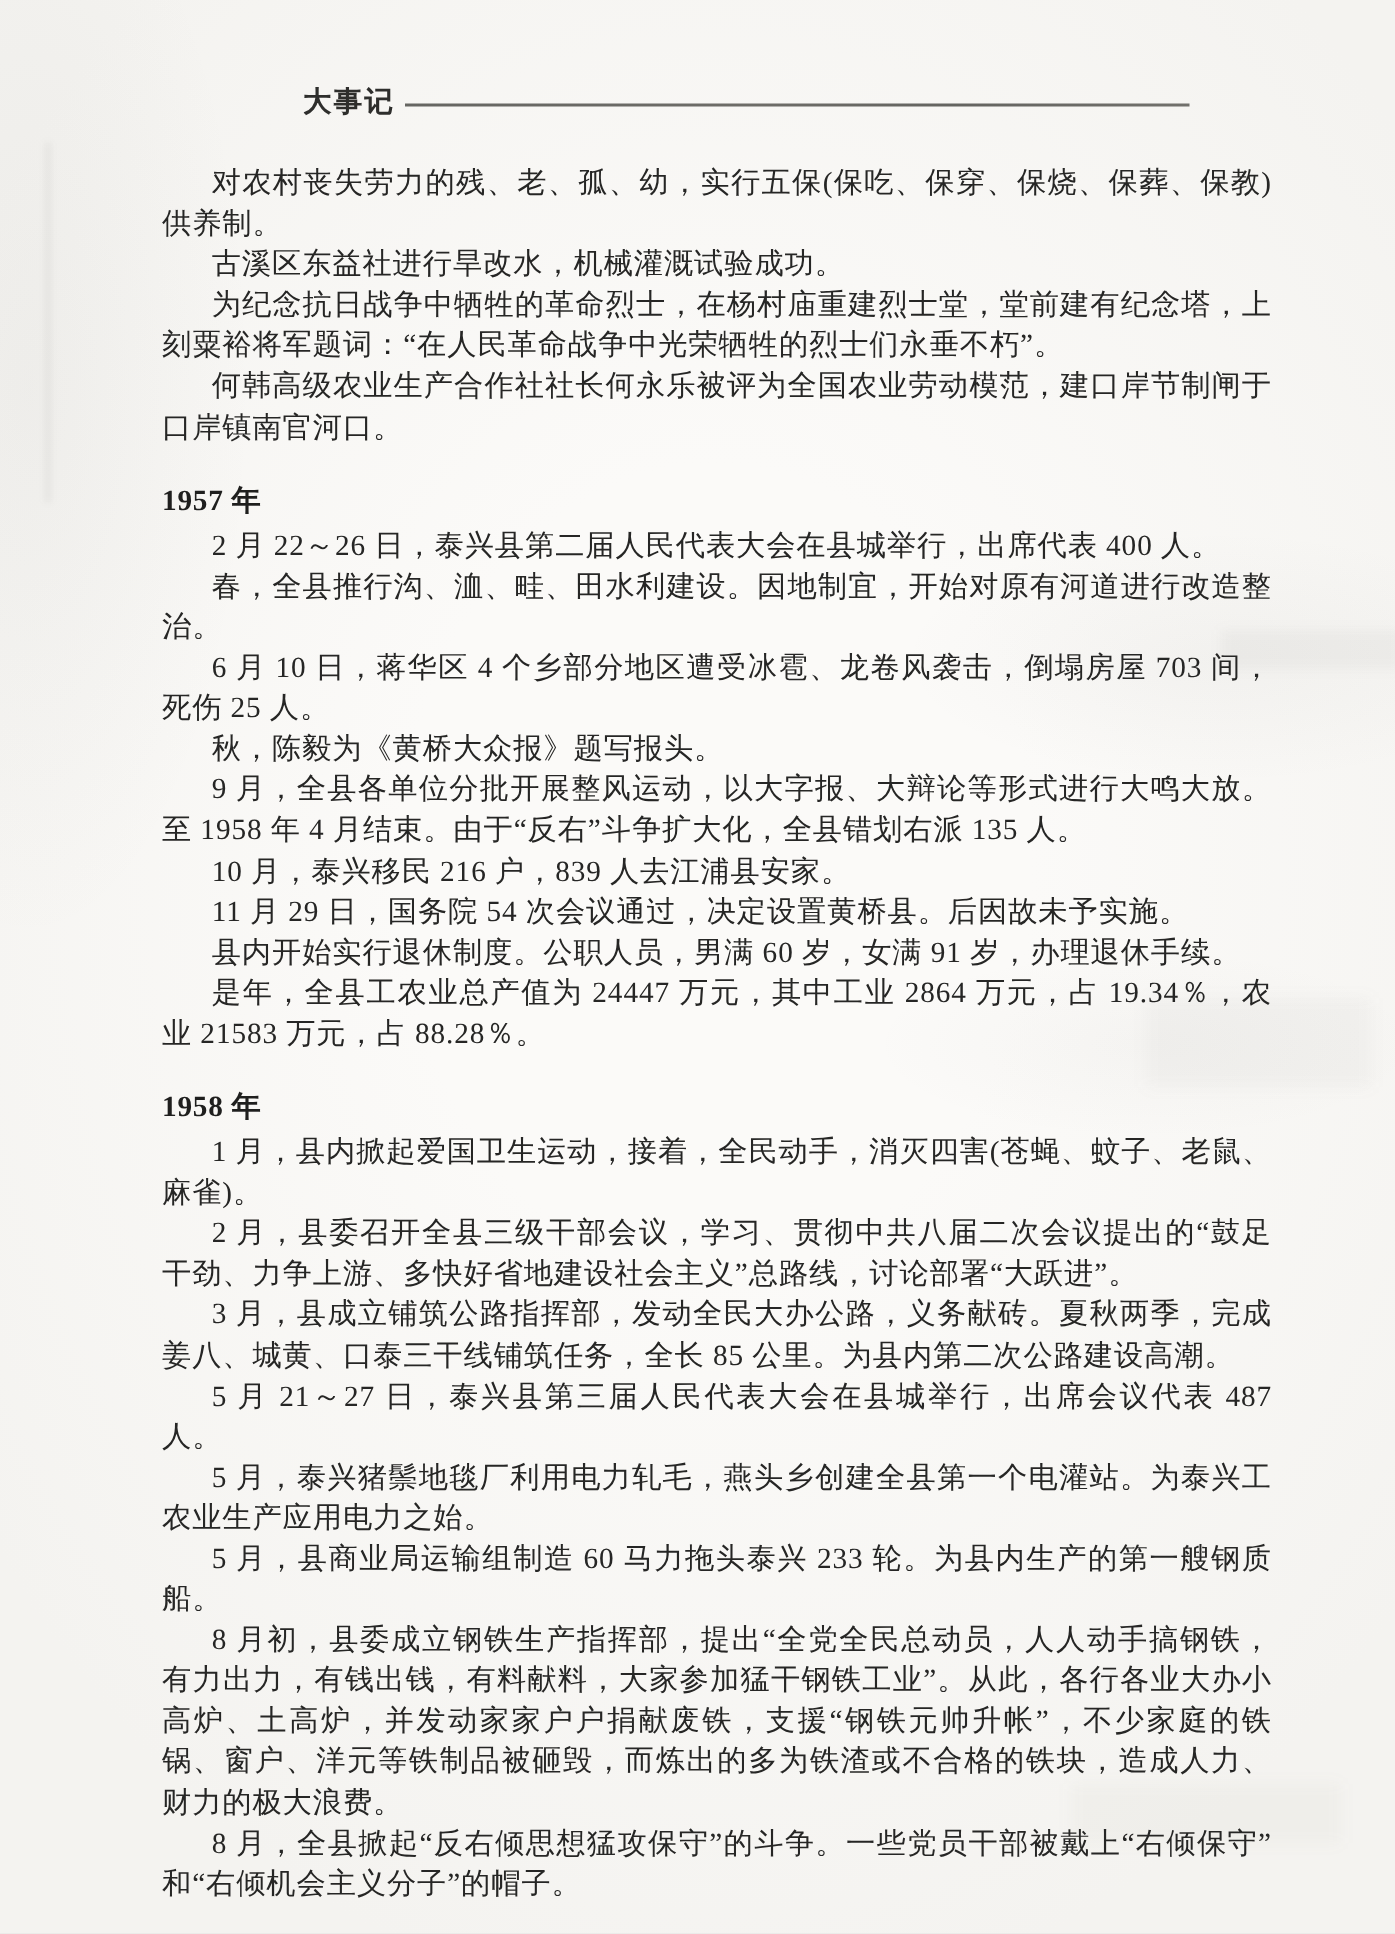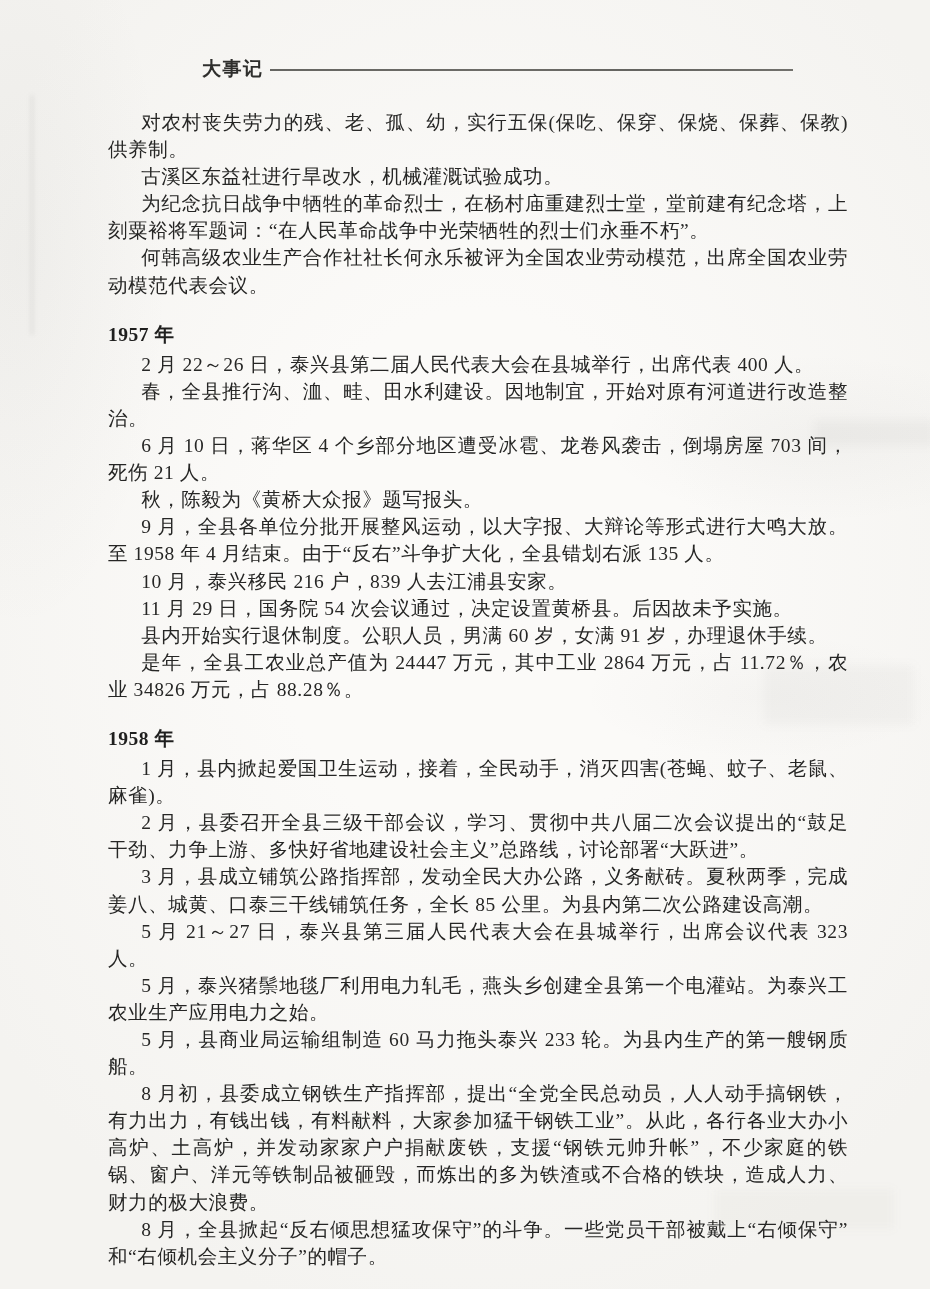--- a/index.html
+++ b/index.html
@@ -114,38 +114,38 @@
 
   <header class="pagehead">
     <span class="head-title">大事记</span>
     <span class="head-rule"></span>
   </header>
 
   <main class="body-text">
     <p class="para">对农村丧失劳力的残、老、孤、幼，实行五保(保吃、保穿、保烧、保葬、保教)供养制。</p>
     <p class="para">古溪区东益社进行旱改水，机械灌溉试验成功。</p>
     <p class="para">为纪念抗日战争中牺牲的革命烈士，在杨村庙重建烈士堂，堂前建有纪念塔，上刻粟裕将军题词：“在人民革命战争中光荣牺牲的烈士们永垂不朽”。</p>
-    <p class="para">何韩高级农业生产合作社社长何永乐被评为全国农业劳动模范，出席全国农业劳动模范代表会议。</p>
+    <p class="para">何韩高级农业生产合作社社长何永乐被评为全国农业劳动模范，建口岸节制闸于口岸镇南官河口。</p>
 
     <h2 class="year">1957 年</h2>
     <p class="para">2 月 22～26 日，泰兴县第二届人民代表大会在县城举行，出席代表 400 人。</p>
     <p class="para">春，全县推行沟、洫、畦、田水利建设。因地制宜，开始对原有河道进行改造整治。</p>
-    <p class="para">6 月 10 日，蒋华区 4 个乡部分地区遭受冰雹、龙卷风袭击，倒塌房屋 703 间，死伤 21 人。</p>
+    <p class="para">6 月 10 日，蒋华区 4 个乡部分地区遭受冰雹、龙卷风袭击，倒塌房屋 703 间，死伤 25 人。</p>
     <p class="para">秋，陈毅为《黄桥大众报》题写报头。</p>
     <p class="para">9 月，全县各单位分批开展整风运动，以大字报、大辩论等形式进行大鸣大放。至 1958 年 4 月结束。由于“反右”斗争扩大化，全县错划右派 135 人。</p>
     <p class="para">10 月，泰兴移民 216 户，839 人去江浦县安家。</p>
     <p class="para">11 月 29 日，国务院 54 次会议通过，决定设置黄桥县。后因故未予实施。</p>
     <p class="para">县内开始实行退休制度。公职人员，男满 60 岁，女满 91 岁，办理退休手续。</p>
-    <p class="para">是年，全县工农业总产值为 24447 万元，其中工业 2864 万元，占 11.72％，农业 34826 万元，占 88.28％。</p>
+    <p class="para">是年，全县工农业总产值为 24447 万元，其中工业 2864 万元，占 19.34％，农业 21583 万元，占 88.28％。</p>
 
     <h2 class="year">1958 年</h2>
     <p class="para">1 月，县内掀起爱国卫生运动，接着，全民动手，消灭四害(苍蝇、蚊子、老鼠、麻雀)。</p>
     <p class="para">2 月，县委召开全县三级干部会议，学习、贯彻中共八届二次会议提出的“鼓足干劲、力争上游、多快好省地建设社会主义”总路线，讨论部署“大跃进”。</p>
     <p class="para">3 月，县成立铺筑公路指挥部，发动全民大办公路，义务献砖。夏秋两季，完成姜八、城黄、口泰三干线铺筑任务，全长 85 公里。为县内第二次公路建设高潮。</p>
-    <p class="para">5 月 21～27 日，泰兴县第三届人民代表大会在县城举行，出席会议代表 323 人。</p>
+    <p class="para">5 月 21～27 日，泰兴县第三届人民代表大会在县城举行，出席会议代表 487 人。</p>
     <p class="para">5 月，泰兴猪鬃地毯厂利用电力轧毛，燕头乡创建全县第一个电灌站。为泰兴工农业生产应用电力之始。</p>
     <p class="para">5 月，县商业局运输组制造 60 马力拖头泰兴 233 轮。为县内生产的第一艘钢质船。</p>
     <p class="para">8 月初，县委成立钢铁生产指挥部，提出“全党全民总动员，人人动手搞钢铁，有力出力，有钱出钱，有料献料，大家参加猛干钢铁工业”。从此，各行各业大办小高炉、土高炉，并发动家家户户捐献废铁，支援“钢铁元帅升帐”，不少家庭的铁锅、窗户、洋元等铁制品被砸毁，而炼出的多为铁渣或不合格的铁块，造成人力、财力的极大浪费。</p>
     <p class="para">8 月，全县掀起“反右倾思想猛攻保守”的斗争。一些党员干部被戴上“右倾保守”和“右倾机会主义分子”的帽子。</p>
 
   </main>
 
 </div>
 
 </body></html>

